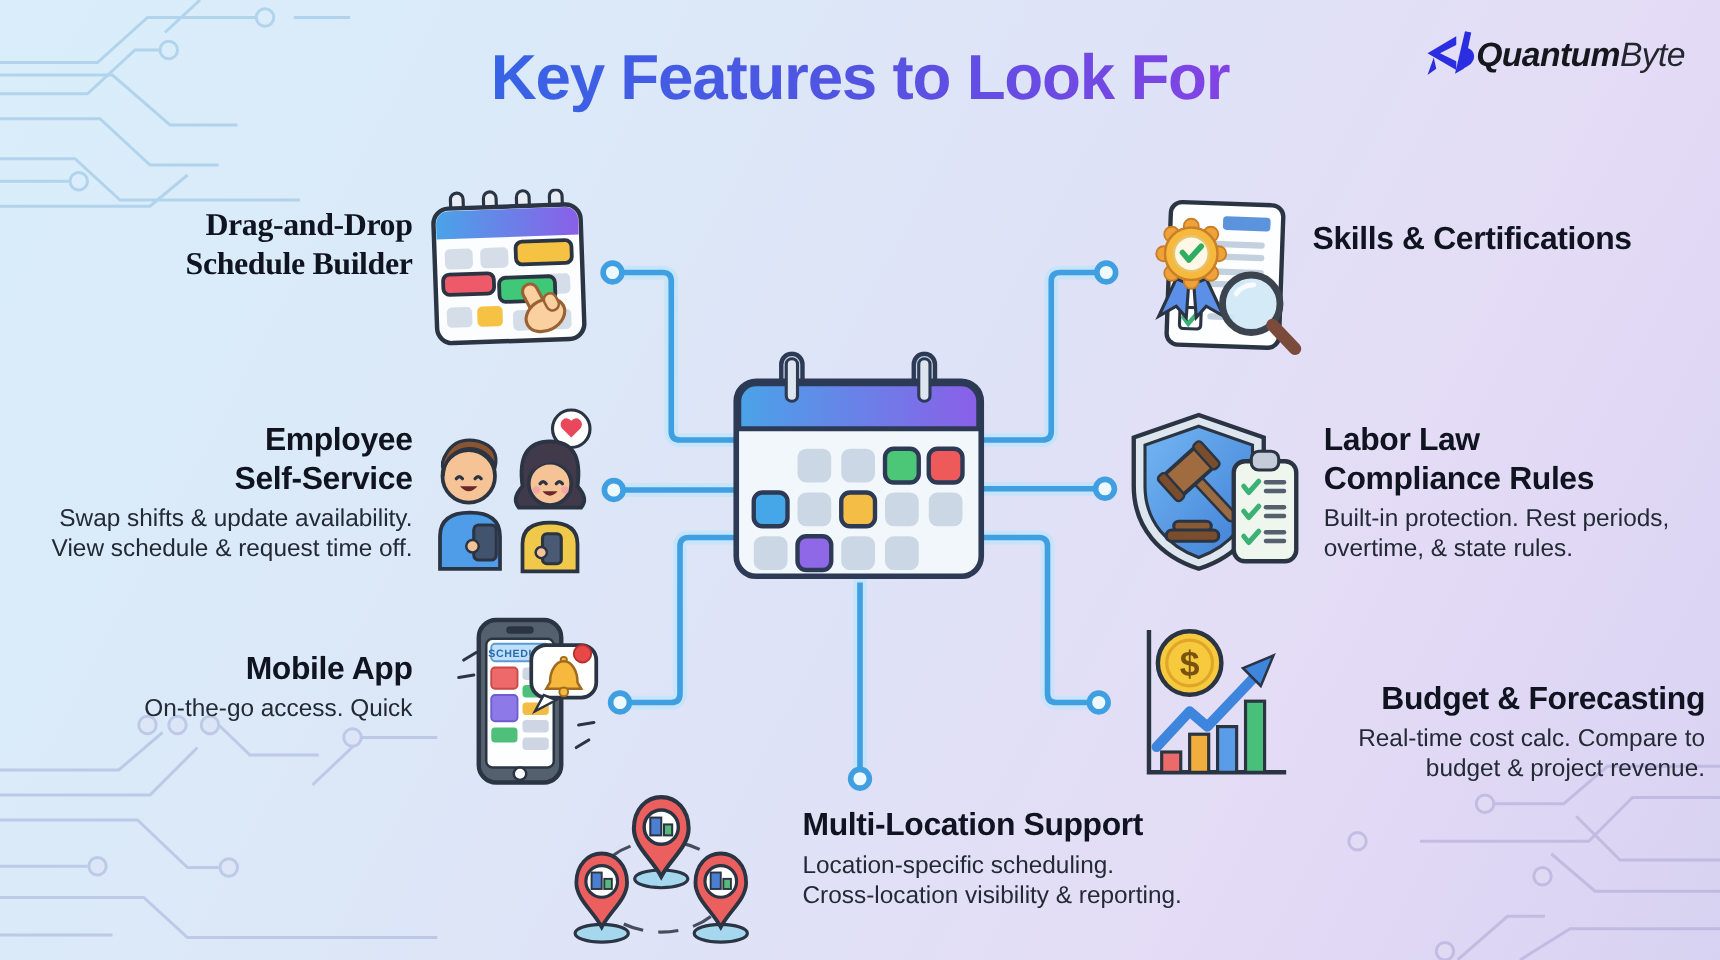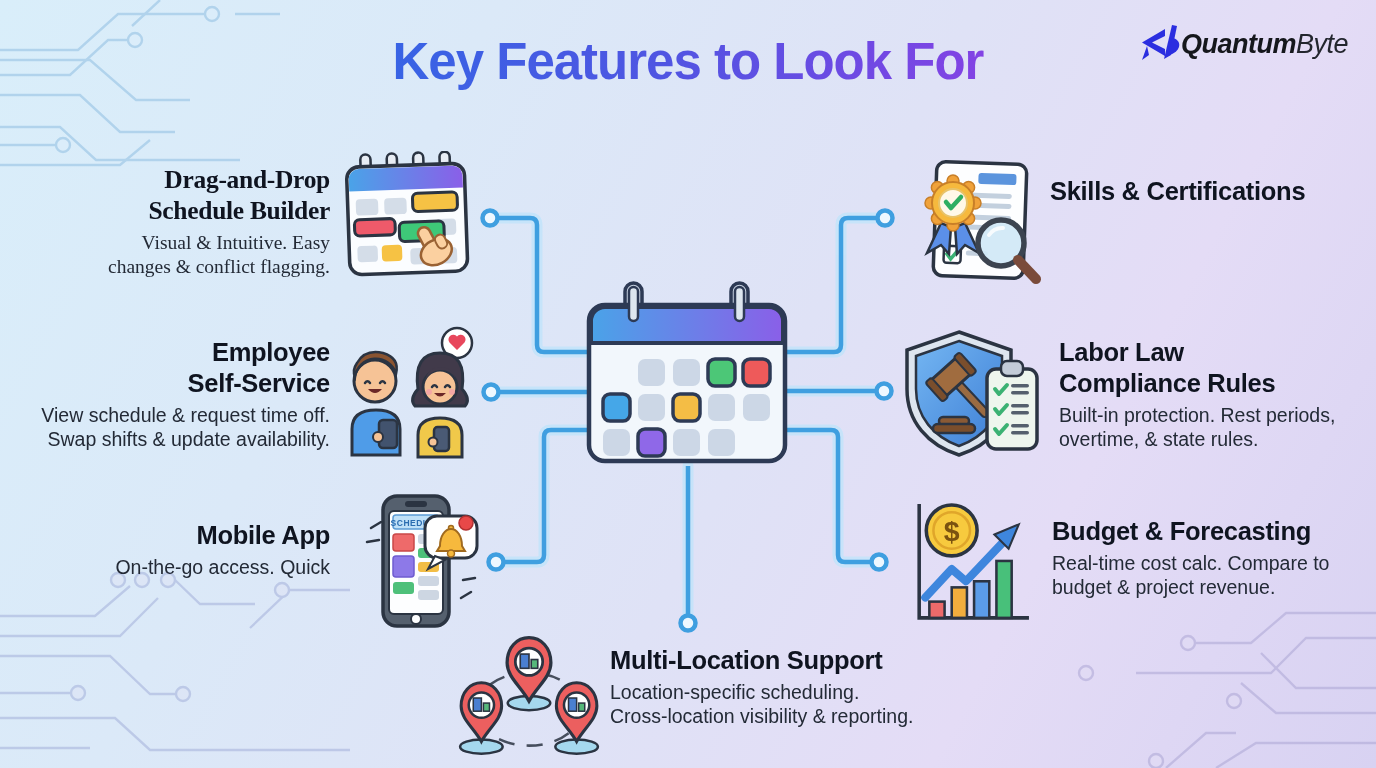--- a/index.html
+++ b/index.html
@@ -34,21 +34,21 @@
   .f-desc span { display:block; }
   .ta-r { text-align:right; }
   .ta-l { text-align:left; }
   .f-icon { position:absolute; }
   
   .t1 { left:40px;  top:164px; width:290px;font-family:Liberation Serif, serif; }
   .t2 { left:28px;  top:337px; width:302px; }
   .t3 { left:33px;  top:520px; width:297px; }
   .t4 { left:1050px; top:176px; width:305px; }
   .t5 { left:1059px; top:337px; width:305px; }
-  .t6 { left:1052px; top:516px; width:312px; }
+  .t6 { left:1052px; top:544px; width:312px;text-align:right; }
   .t7 { left:610px;  top:645px; width:330px; }
   
   .i1 { left:342px; top:151px; }
   .i2 { left:330px; top:325px; }
   .i3 { left:363px; top:492px; }
   .i4 { left:901px; top:157px; }
   .i5 { left:903px; top:329px; }
   .i6 { left:908px; top:502px; }
   .i7 { left:453px; top:632px; }
 </style>
@@ -175,24 +175,20 @@
       </g>
     </svg>
   </div>
 
   <section class="feature">
     <div class="f-text t1 ta-r" style="position:absolute;">
       <h2 class="f-title">
           <span>Drag-and-Drop</span>
           <span>Schedule Builder</span>
         </h2>
-      <p class="f-desc">
-          <span>Visual &amp; Intuitive. Easy</span>
-          <span>changes &amp; conflict flagging.</span>
-        </p>
     </div>
     <div class="f-icon i1">
       <svg width="130" height="130" viewBox="0 0 128 128">
         <defs>
             <linearGradient id="dg" x1="0" y1="0" x2="1" y2="0">
               <stop offset="0" stop-color="#4aa3e8"></stop>
               <stop offset="1" stop-color="#8a5fe8"></stop>
             </linearGradient>
           </defs>
         <g transform="rotate(-2 64 64)">
@@ -226,22 +222,22 @@
     </div>
   </section>
 
   <section class="feature">
     <div class="f-text t2 ta-r" style="position:absolute;">
       <h2 class="f-title">
           <span>Employee</span>
           <span>Self-Service</span>
         </h2>
       <p class="f-desc">
+          <span>Swap shifts &amp; update availability.</span>
           <span>View schedule &amp; request time off.</span>
-          <span>Swap shifts &amp; update availability.</span>
         </p>
     </div>
     <div class="f-icon i2">
       <svg width="150" height="140" viewBox="0 0 150 140">
 
         <circle cx="127" cy="18" r="15" fill="#fff" stroke="#2b3442" stroke-width="2.5"></circle>
         <path d="M116,29 L109,39 L123,32 Z" fill="#fff" stroke="#2b3442" stroke-width="2"></path>
         <path d="M127,25 l-7.5,-7.5 a4.8,4.8 0 0 1 7.5,-6 a4.8,4.8 0 0 1 7.5,6 z" fill="#e8475c"></path>
 
         <path d="M22,130 v-26 q0,-19 24,-19 q24,0 24,19 v26 z" fill="#4f9ce8" stroke="#2b3442" stroke-width="3"></path>
@@ -435,21 +431,21 @@
         <path d="M16,94 L42,66 L56,78 L94,38" stroke="#3e86dd" stroke-width="8" fill="none" stroke-linecap="round" stroke-linejoin="round"></path>
         <path d="M84,32 L108,22 L98,46 Z" fill="#3e86dd" stroke="#2b3442" stroke-width="2"></path>
         <circle cx="42" cy="28" r="25" fill="#f7ca3e" stroke="#2b3442" stroke-width="3.5"></circle>
         <circle cx="42" cy="28" r="18" fill="none" stroke="#e0a62a" stroke-width="2.5"></circle>
         <text x="42" y="38" text-anchor="middle" font-size="28" font-weight="bold" fill="#7a5210" font-family="Liberation Sans, sans-serif">$</text>
       </svg>
     </div>
   </section>
 
   <section class="feature">
-    <div class="f-text t7 ta-l" style="position:absolute;">
+    <div class="f-text t7 ta-l" style="position:absolute;margin-left:32px;">
       <h2 class="f-title">
           <span>Multi-Location Support</span>
         </h2>
       <p class="f-desc">
           <span>Location-specific scheduling.</span>
           <span>Cross-location visibility &amp; reporting.</span>
         </p>
     </div>
     <div class="f-icon i7">
       <svg width="152" height="130" viewBox="0 0 150 128">

